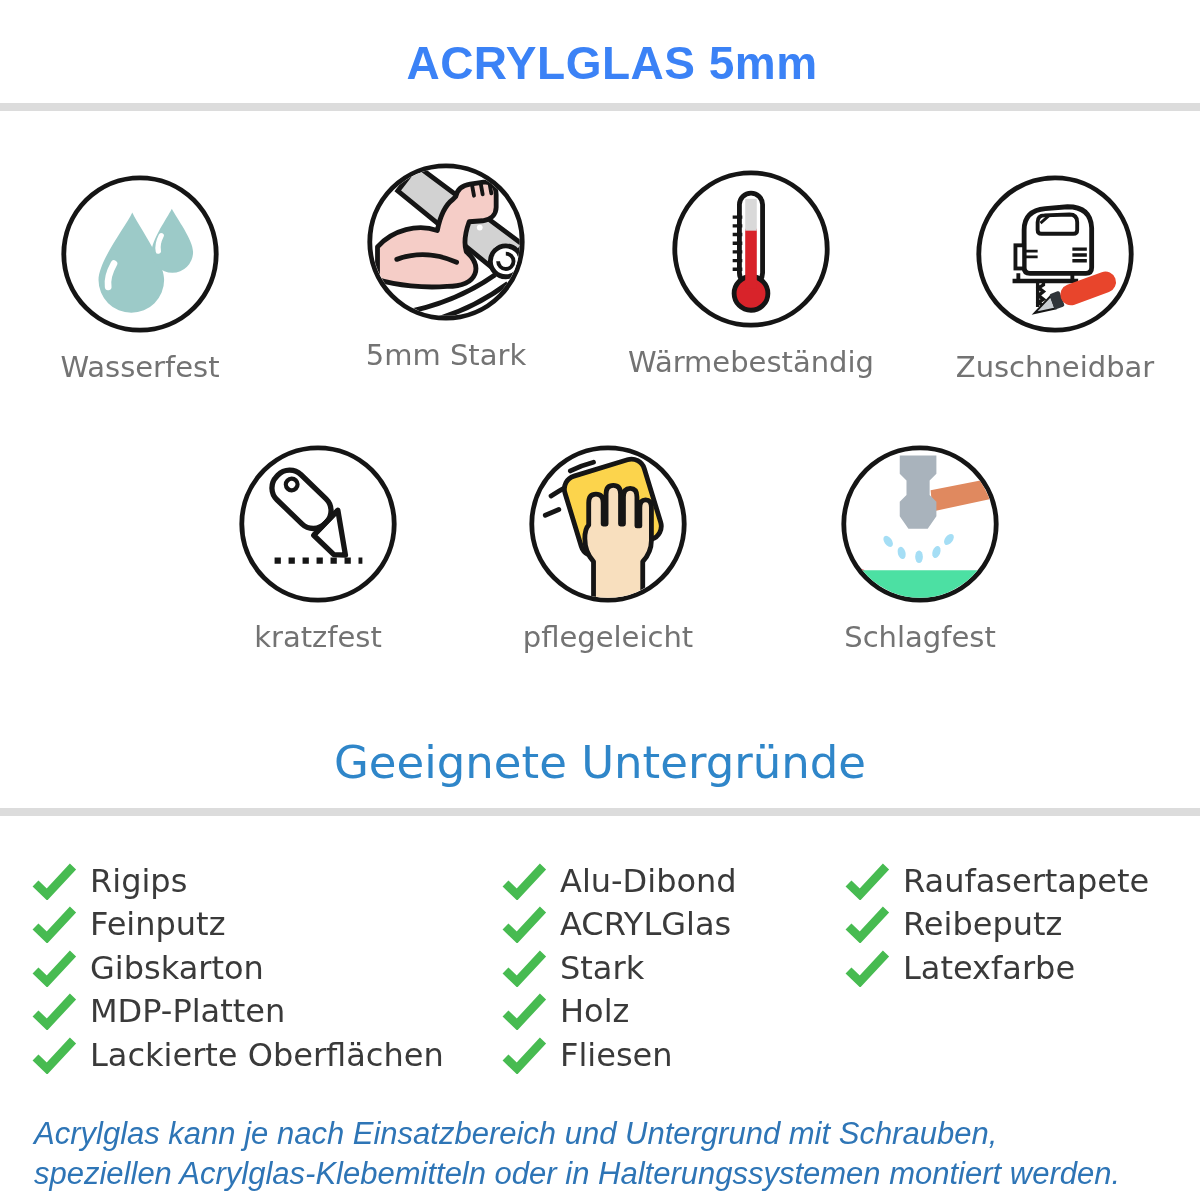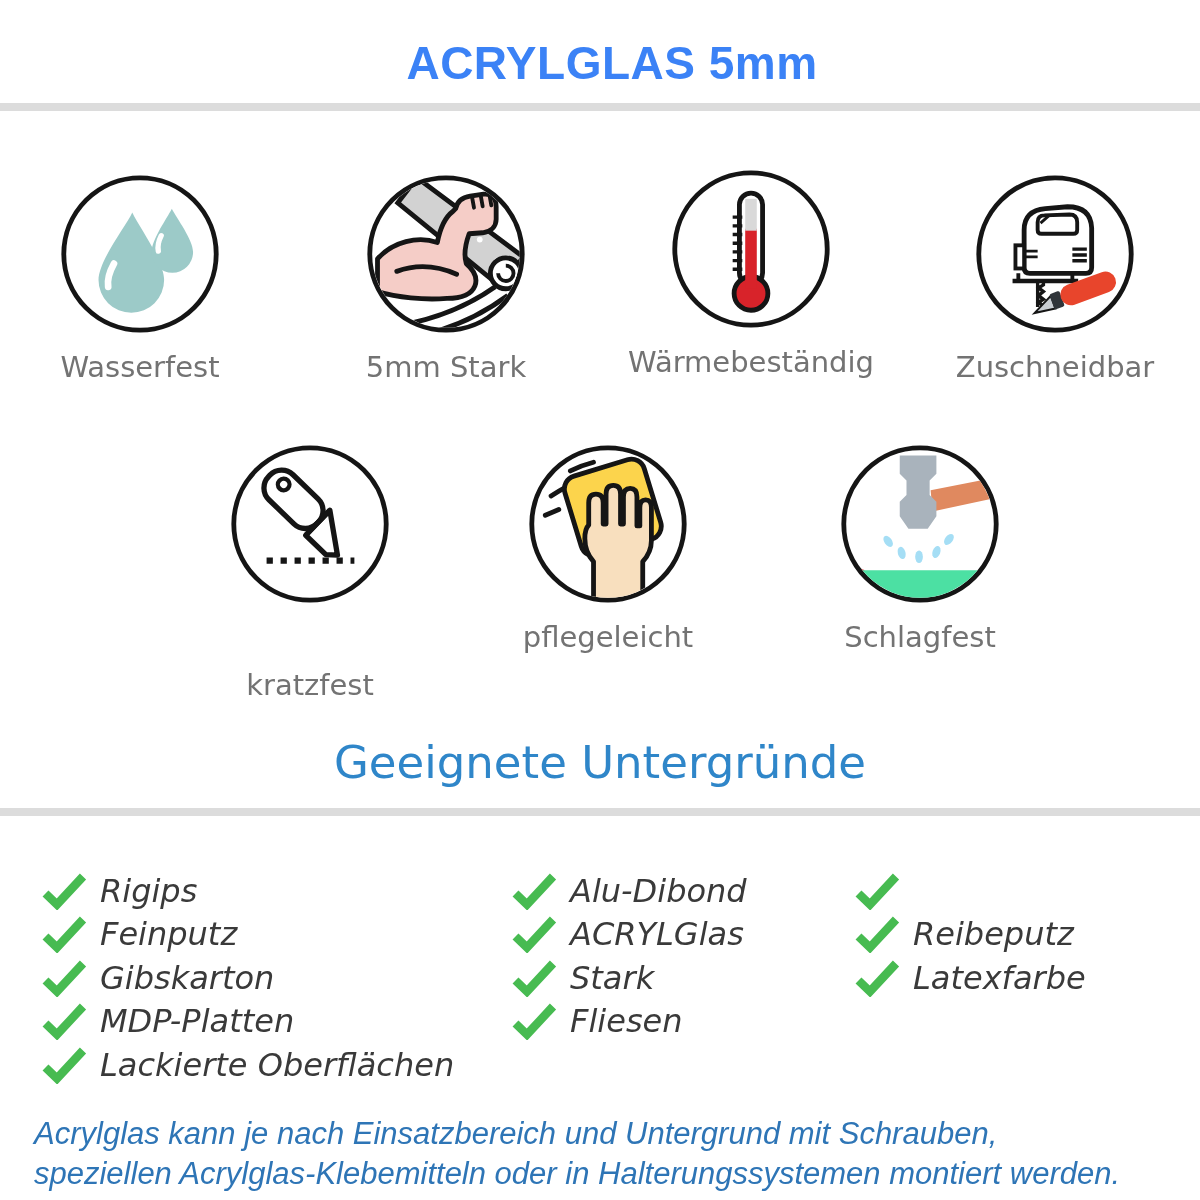--- a/index.html
+++ b/index.html
@@ -11,31 +11,31 @@
            font-size:46px; font-weight:600; color:#3b82f6; letter-spacing:.5px; }
 
   .divider { position:absolute; left:0; width:1200px; height:8px; background:#dcdcdc; }
   .d1 { top:103px; } .d2 { top:808px; }
 
   .feature { position:absolute; width:280px; display:flex; flex-direction:column; align-items:center; }
   .feature svg.badge { width:164px; height:164px; display:block; }
   .flabel { margin-top:14px; font-family:"DejaVu Sans",sans-serif; font-size:29px;
             font-weight:500; color:#737373; white-space:nowrap; }
   .f0 { left:0;     top:172px; }
-  .f1 { left:306px; top:172px; }
+  .f1 { left:306px; top:160px; }
   .f2 { left:611px; top:167px; }
   .f3 { left:915px; top:172px; }
-  .f4 { left:170px; top:442px;gap:48px; }
+  .f4 { left:178px; top:442px; }
   .f5 { left:468px; top:442px; }
   .f6 { left:780px; top:442px; }
 
   .subtitle { position:absolute; top:736px; left:0; width:100%; margin:0; text-align:center;
               font-family:"DejaVu Sans",sans-serif; font-size:45px; font-weight:400; color:#2f86c9; }
 
-  .col { position:absolute; top:853px; list-style:none; margin:16px; padding:0;font-style:italic; }
+  .col { position:absolute; top:853px; list-style:none; margin:6px; padding:0; }
   .c1 { left:25px; } .c2 { left:495px; } .c3 { left:838px; }
   .col li { height:43.5px; display:flex; align-items:center; }
   .col li svg { margin-right:13px; flex:none; }
   .col li span { font-family:"DejaVu Sans",sans-serif; font-size:32px; font-weight:500;
                  color:#3a3a3a; white-space:nowrap; }
 
   .footer { position:absolute; left:30px; top:1110px; margin:4px; font-size:31px;
             line-height:40px; color:#2e75b6;font-style:italic; }
 </style>
 </head>
@@ -223,29 +223,36 @@
     <li>
         <svg viewBox="0 0 46 38" width="46" height="38">
           <path d="M4.5,21.5 L16,32.5 L42,4.5" fill="none" stroke="#47bb51" stroke-width="8.5"></path>
         </svg>
         <span>Stark</span>
       </li>
     <li>
         <svg viewBox="0 0 46 38" width="46" height="38">
           <path d="M4.5,21.5 L16,32.5 L42,4.5" fill="none" stroke="#47bb51" stroke-width="8.5"></path>
         </svg>
+        <span>Holz</span>
+      </li>
+    <li>
+        <svg viewBox="0 0 46 38" width="46" height="38">
+          <path d="M4.5,21.5 L16,32.5 L42,4.5" fill="none" stroke="#47bb51" stroke-width="8.5"></path>
+        </svg>
         <span>Fliesen</span>
       </li>
   </ul>
 
   <ul class="col c3">
     <li>
         <svg viewBox="0 0 46 38" width="46" height="38">
           <path d="M4.5,21.5 L16,32.5 L42,4.5" fill="none" stroke="#47bb51" stroke-width="8.5"></path>
         </svg>
+        <span>Raufasertapete</span>
       </li>
     <li>
         <svg viewBox="0 0 46 38" width="46" height="38">
           <path d="M4.5,21.5 L16,32.5 L42,4.5" fill="none" stroke="#47bb51" stroke-width="8.5"></path>
         </svg>
         <span>Reibeputz</span>
       </li>
     <li>
         <svg viewBox="0 0 46 38" width="46" height="38">
           <path d="M4.5,21.5 L16,32.5 L42,4.5" fill="none" stroke="#47bb51" stroke-width="8.5"></path>

